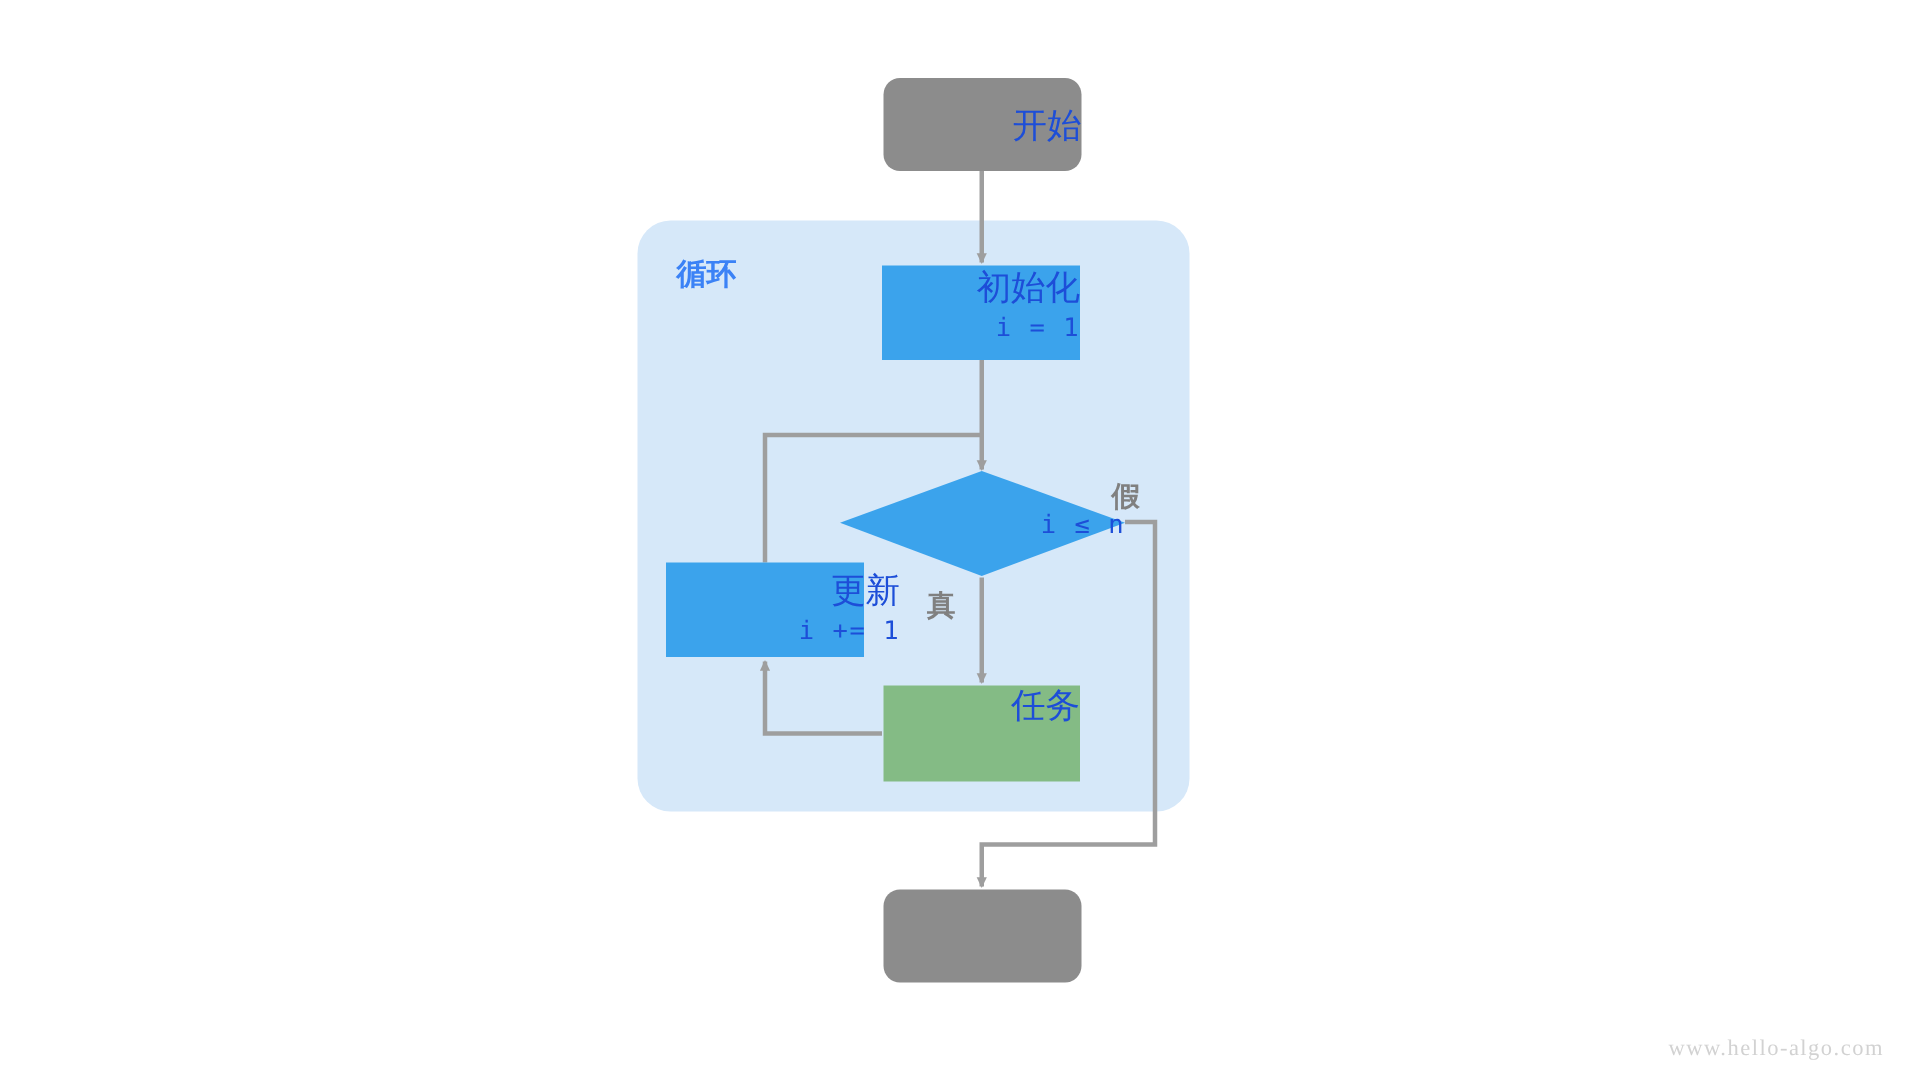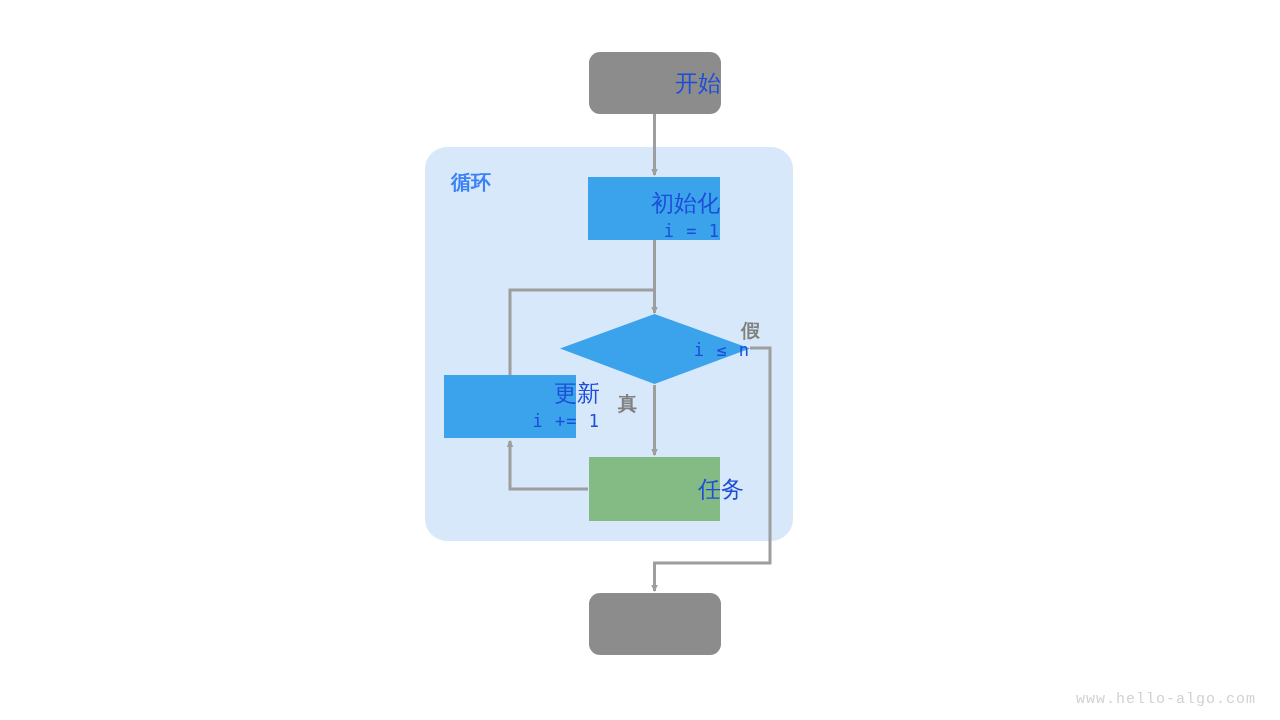--- a/index.html
+++ b/index.html
@@ -52,23 +52,23 @@
 
   
   #start-node-text, #end-node-text {
     width: 132px;
     height: 62px;
   }
   #start-node-text { left: 589px; top: 52px; }
   #end-node-text   { left: 589px; top: 593px; }
 
   
-  #init-node-text   { left: 588px; top: 190px; width: 132px; height: 53px; }
+  #init-node-text   { left: 588px; top: 178px; width: 132px; height: 53px; }
   #update-node-text { left: 444px; top: 375px; width: 132px; height: 63px; padding-left: 24px; }
-  #task-node-text   { left: 589px; top: 457px; width: 131px; height: 64px; margin-left: 24px; }
+  #task-node-text   { left: 589px; top: 438px; width: 131px; height: 64px; }
   #cond-node-text   { left: 560px; top: 315px; width: 190px; height: 70px; }
 
   
   .edge-label {
     position: absolute;
     color: #808080;
     font-family: "Liberation Sans", "DejaVu Sans", sans-serif;
     font-size: 19px;
     font-weight: bold;
     white-space: pre;
@@ -85,21 +85,21 @@
     font-size: 20px;
     font-weight: bold;
     white-space: pre;
   }
 
   #watermark {
     position: absolute;
     right: 24px;
     bottom: 12px;
     color: #d2d2d2;
-    font-family: Liberation Mono, monospace;
+    font-family: Liberation Serif, serif;
     font-size: 15px;
     letter-spacing: 1px;
     white-space: pre;
   }
 </style>
 </head>
 <body>
 
 <div id="canvas">
 

